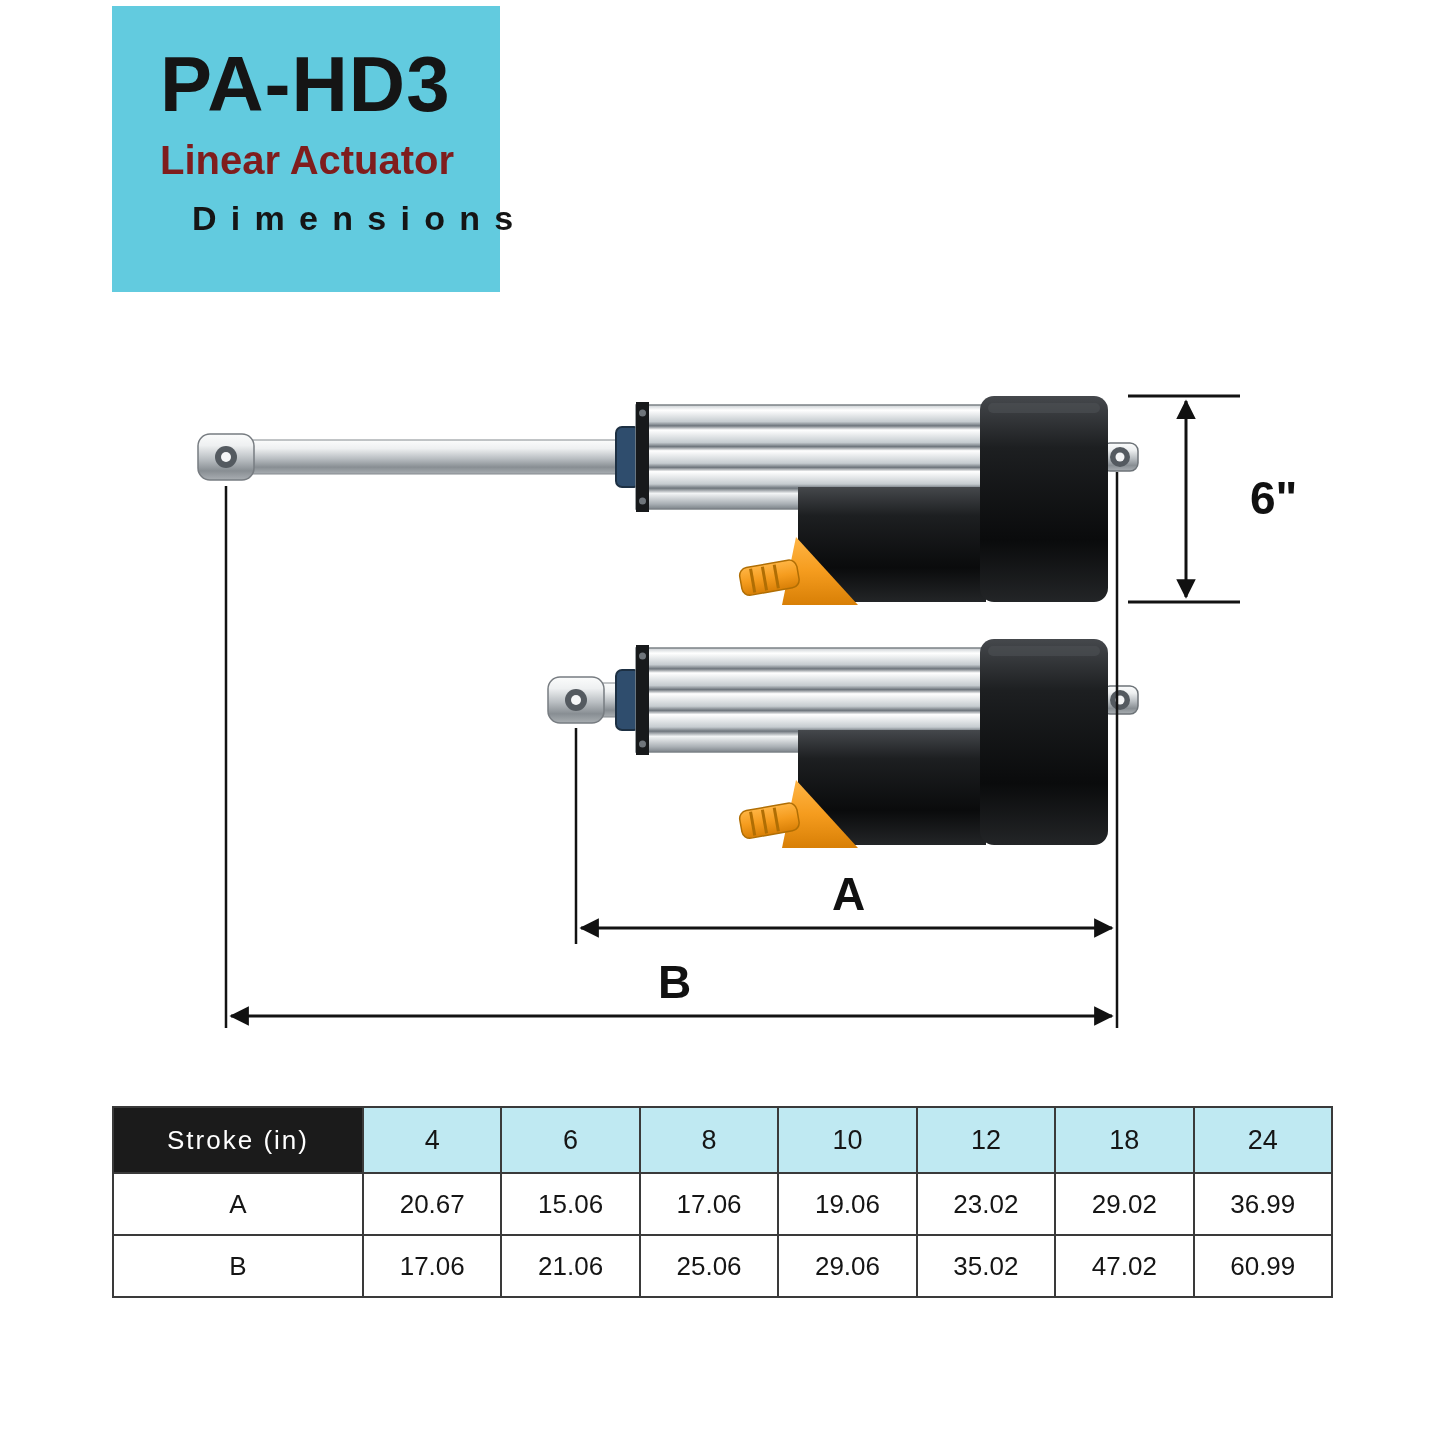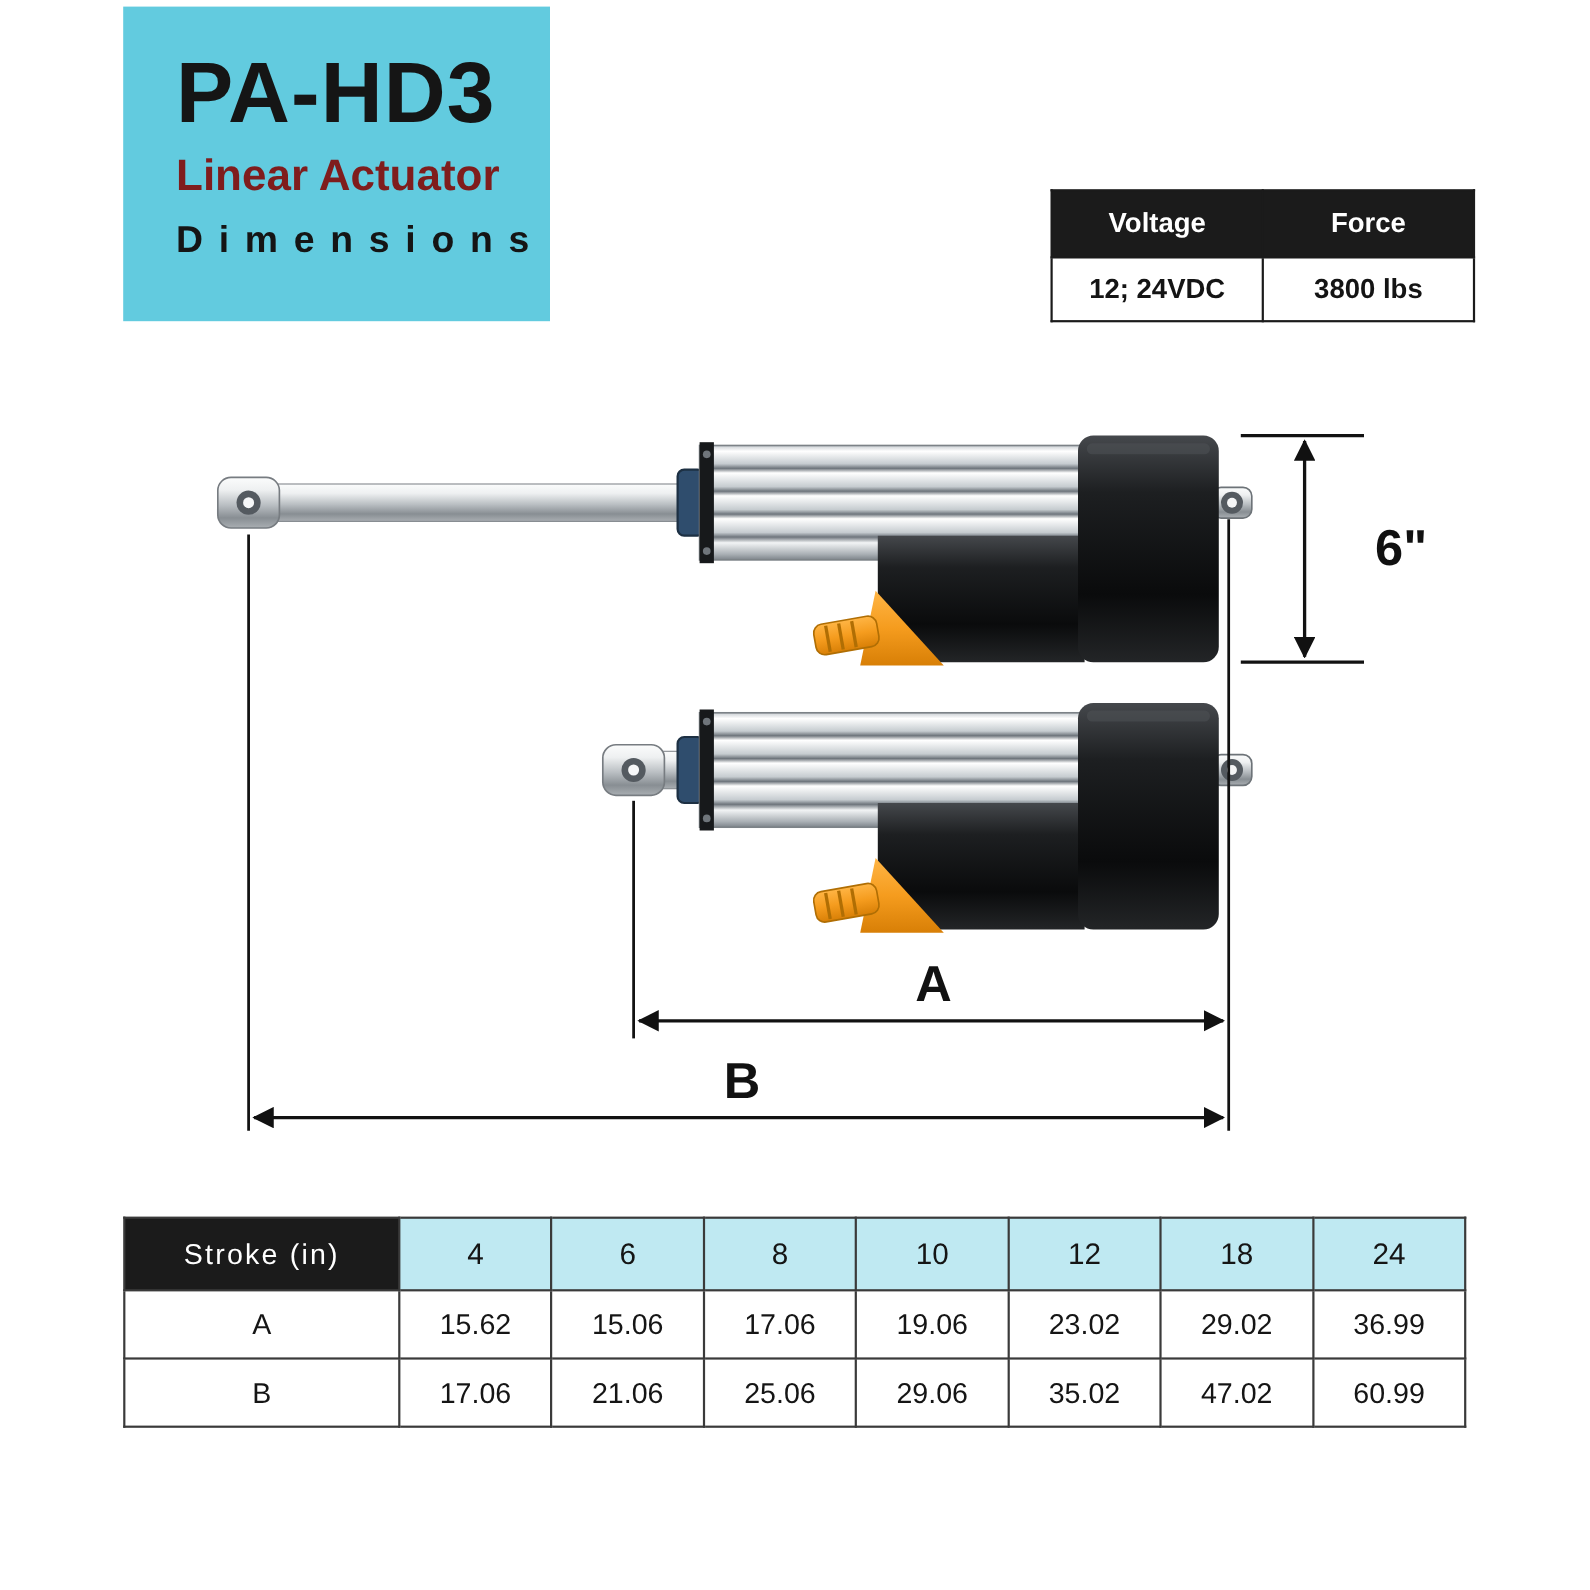--- a/index.html
+++ b/index.html
@@ -2,21 +2,21 @@
 <html><head>
 <meta charset="utf-8">
 <style>
   html,body{margin:0;padding:0;background:#ffffff;}
   .page{position:relative;width:1445px;height:1445px;background:#ffffff;font-family:"Liberation Sans",sans-serif;overflow:hidden;}
 
   
   .title-box{position:absolute;left:112px;top:6px;width:388px;height:286px;background:#62cbdf;box-sizing:border-box;padding:38px 0 0 48px;}
   .title-model{font-size:78px;font-weight:bold;color:#151515;line-height:1.05;letter-spacing:1px;}
   .title-line1{font-size:40px;font-weight:bold;color:#7f1d1d;margin-top:12px;}
-  .title-line2{font-size:34px;font-weight:bold;color:#151515;margin-top:16px;letter-spacing:0.42em;}
+  .title-line2{font-size:34px;font-weight:bold;color:#151515;margin-top:16px;letter-spacing:0.42em;margin-left:32px;}
 
   table{border-collapse:collapse;}
 
   
   .spec-table{position:absolute;left:955px;top:172px;table-layout:fixed;}
   .spec-table th{width:188px;height:57px;background:#1b1b1b;color:#ffffff;font-size:25px;font-weight:bold;border:2px solid #1b1b1b;text-align:center;}
   .spec-table td{width:188px;height:54px;background:#ffffff;color:#141414;font-size:25px;font-weight:bold;border:2px solid #1b1b1b;text-align:center;}
 
   
   .diagram{position:absolute;left:0;top:360px;}
@@ -33,34 +33,20 @@
 <body>
 
 <div class="page">
 
   <div class="title-box">
     <div class="title-model">PA-HD3</div>
     <div class="title-line1">Linear Actuator</div>
     <div class="title-line2">Dimensions</div>
   </div>
 
-  <table class="spec-table">
-    <thead>
-      <tr>
-        <th>Voltage</th>
-        <th>Force</th>
-      </tr>
-    </thead>
-    <tbody>
-      <tr>
-        <td>12; 24VDC</td>
-        <td>3800 lbs</td>
-      </tr>
-    </tbody>
-  </table>
 
   <svg class="diagram" width="1445" height="700" viewBox="0 0 1445 700">
     <defs>
       <linearGradient id="gSilver" x1="0" y1="0" x2="0" y2="1">
         <stop offset="0" stop-color="#fbfcfc"></stop>
         <stop offset="0.25" stop-color="#eef0f1"></stop>
         <stop offset="0.55" stop-color="#b9bec2"></stop>
         <stop offset="0.8" stop-color="#888e93"></stop>
         <stop offset="1" stop-color="#a9aeb2"></stop>
       </linearGradient>
@@ -163,21 +149,21 @@
         <th class="stroke-col">8</th>
         <th class="stroke-col">10</th>
         <th class="stroke-col">12</th>
         <th class="stroke-col">18</th>
         <th class="stroke-col">24</th>
       </tr>
     </thead>
     <tbody>
       <tr>
         <td>A</td>
-        <td>15.62</td>
+        <td>20.67</td>
         <td>15.06</td>
         <td>17.06</td>
         <td>19.06</td>
         <td>23.02</td>
         <td>29.02</td>
         <td>36.99</td>
       </tr>
       <tr>
         <td>B</td>
         <td>17.06</td>

